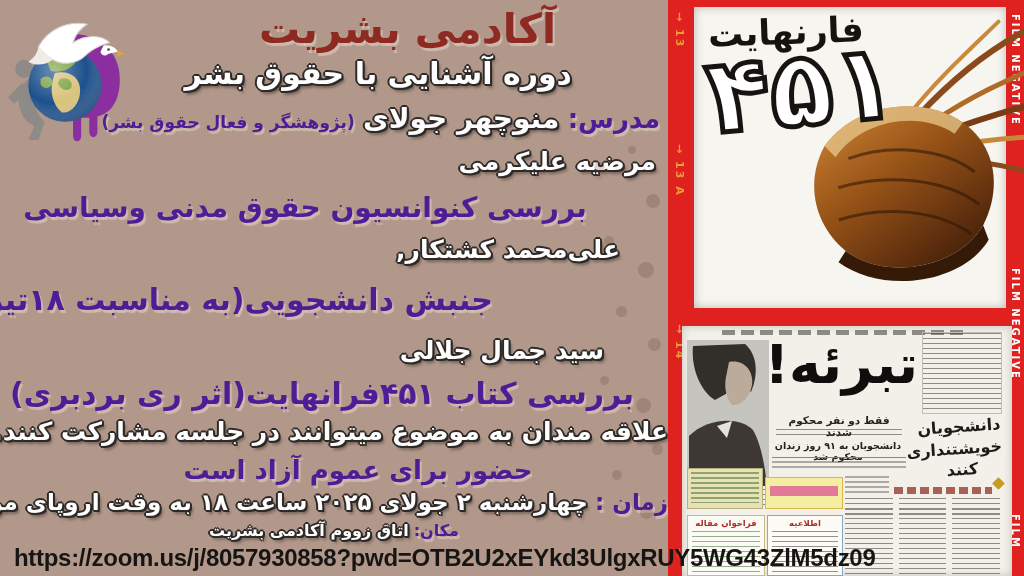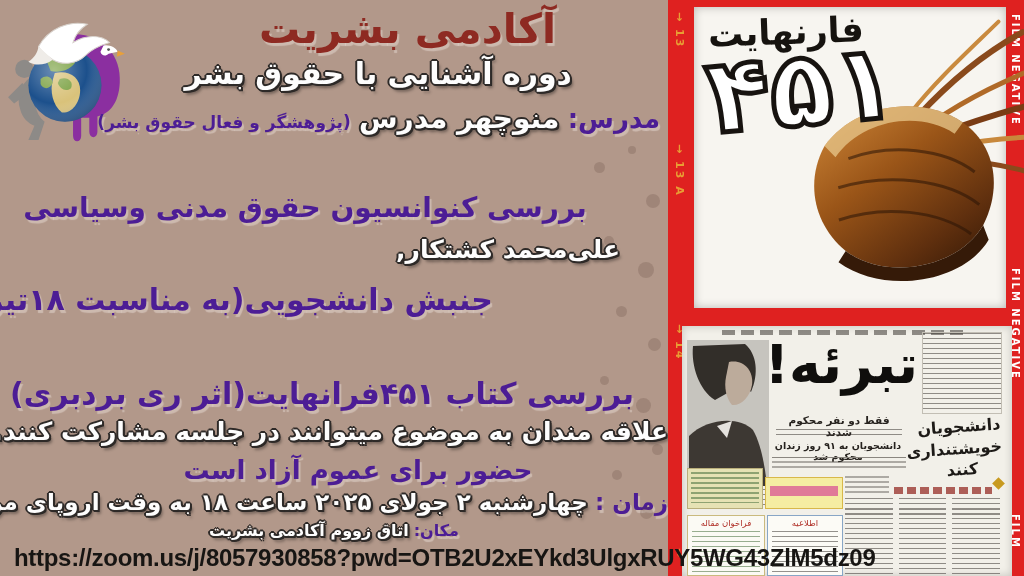--- a/index.html
+++ b/index.html
@@ -90,21 +90,21 @@
   .boxA{position:absolute;left:5px;top:142px;width:74px;height:39px;background:#e6e2b4;
         border:1px solid #b9ae7a;}
   .boxA .in{margin:3px;height:31px;}
   .boxB{position:absolute;left:83px;top:151px;width:76px;height:30px;background:#f5eda2;
         border:1px solid #d8b84a;}
   .boxB .band{margin:8px 4px 0;height:10px;background:#e07a98;}
   .boxC{position:absolute;left:5px;top:189px;width:76px;height:59px;background:#fbfaf4;
         border:1px solid #caba7e;}
   .boxD{position:absolute;left:85px;top:189px;width:74px;height:59px;background:#fcfbf6;
         border:1px solid #88a6c6;}
-  .boxttl{display:block;text-align:center;font-size:8.5px;font-weight:normal;color:#b03028;
+  .boxttl{display:block;text-align:center;font-size:8.5px;font-weight:bold;color:#b03028;
           direction:rtl;margin-top:2px;}
   .boxC .in,.boxD .in{margin:3px 4px;height:42px;}
   .p-cols{position:absolute;left:163px;top:172px;width:155px;height:76px;display:flex;gap:6px;}
   .p-cols div{flex:1;}
   .p-colslbl{position:absolute;left:163px;top:150px;width:44px;height:18px;opacity:.7;}
 </style>
 </head>
 <body>
 
 <div class="stage">
@@ -143,27 +143,29 @@
         <path d="M112,38 L119,41 L111,44 Z" fill="#e8a03a"></path>
         <circle cx="103" cy="37" r="1.4" fill="#555"></circle>
       </g>
     </svg>
 
     <div id="title" class="abs rtl r">آکادمی بشریت</div>
     <div id="subtitle" class="abs rtl w">دوره آشنایی با حقوق بشر</div>
 
     <div id="instr" class="abs rtl">
       <span class="r">مدرس:</span>
-      <span class="w nm">منوچهر مدرس</span>
+      <span class="w nm">منوچهر جولای</span>
       <span class="r ds">(پژوهشگر و فعال حقوق بشر)</span>
     </div>
 
+    <div id="n1" class="abs rtl w">مرضیه علیکرمی</div>
     <div id="t1" class="abs rtl r">بررسی کنوانسیون حقوق مدنی وسیاسی</div>
     <div id="n2" class="abs rtl w">علی‌محمد کشتکار,</div>
     <div id="t2" class="abs rtl r">جنبش دانشجویی(به مناسبت ۱۸تیر)</div>
+    <div id="n3" class="abs rtl w">سید جمال جلالی</div>
     <div id="t3" class="abs rtl r">بررسی کتاب  ۴۵۱فرانهایت(اثر ری بردبری)</div>
 
     <div id="note" class="abs rtl w center">علاقه مندان به موضوع میتوانند در جلسه مشارکت کنند.</div>
     <div id="adm" class="abs rtl r center">حضور برای عموم آزاد است</div>
 
     <div id="time" class="abs rtl center">
       <span class="r">زمان :</span>
       <span class="w">چهارشنبه ۲ جولای ۲۰۲۵ ساعت ۱۸ به وقت اروپای مرکزی</span>
     </div>
     <div id="place" class="abs rtl center">

